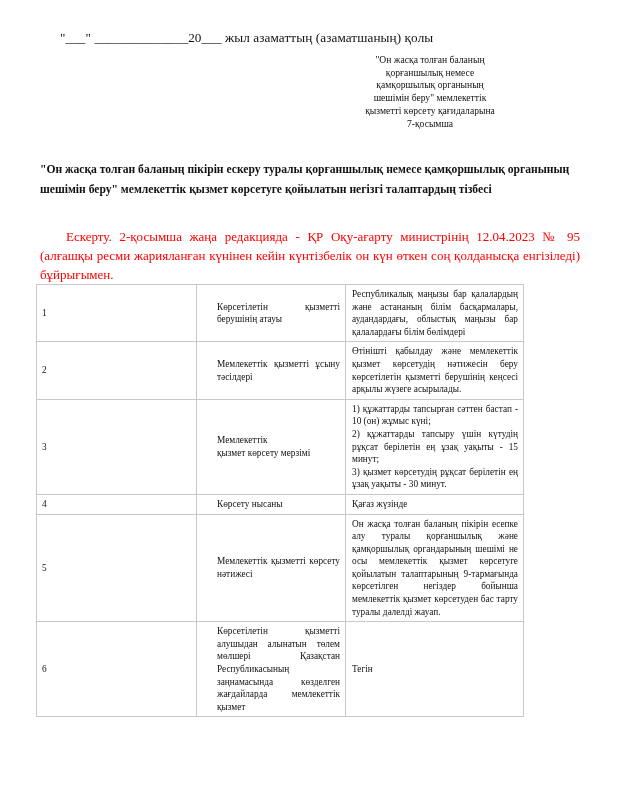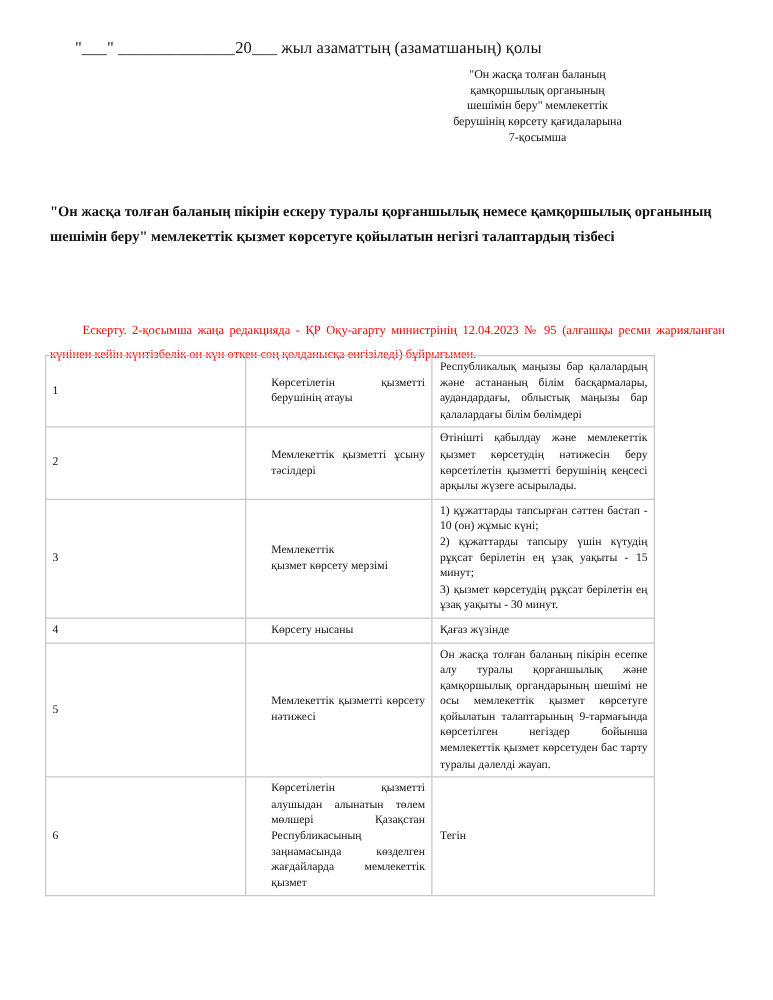--- a/index.html
+++ b/index.html
@@ -60,25 +60,24 @@
     text-align: left;
   }
 
   
   .note {
     position: absolute;
     left: 40px;
     top: 227px;
     width: 540px;
     color: #ff0000;
-    font-size: 10px;
+    font-size: 13px;
     line-height: 19px;
     text-align: justify;
     text-indent: 26px;
-    margin-top: 28px;
   }
 
   
   .req-table {
     position: absolute;
     left: 36px;
     top: 284px;
     width: 487px;
     border-collapse: collapse;
     table-layout: fixed;
@@ -116,23 +115,24 @@
 </style>
 </head>
 <body>
 
 <div class="page">
 
   <div class="signature-line">"___" ______________20___ жыл азаматтың (азаматшаның) қолы</div>
 
   <div class="appendix-block">
     <div>"Он жасқа толған баланың</div>
+    <div>қорғаншылық немесе</div>
     <div>қамқоршылық органының</div>
     <div>шешімін беру" мемлекеттік</div>
-    <div>берушінің көрсету қағидаларына</div>
+    <div>қызметті көрсету қағидаларына</div>
     <div>7-қосымша</div>
   </div>
 
   <div class="doc-title">"Он жасқа толған баланың пікірін ескеру туралы қорғаншылық немесе қамқоршылық органының шешімін беру" мемлекеттік қызмет көрсетуге қойылатын негізгі талаптардың тізбесі</div>
 
   <div class="note" style="color: rgb(255, 0, 0);">Ескерту. 2-қосымша жаңа редакцияда - ҚР Оқу-ағарту министрінің 12.04.2023 № 95 (алғашқы ресми жарияланған күнінен кейін күнтізбелік он күн өткен соң қолданысқа енгізіледі) бұйрығымен.</div>
 
   <table class="req-table">
     <colgroup>
       <col class="c-num">

